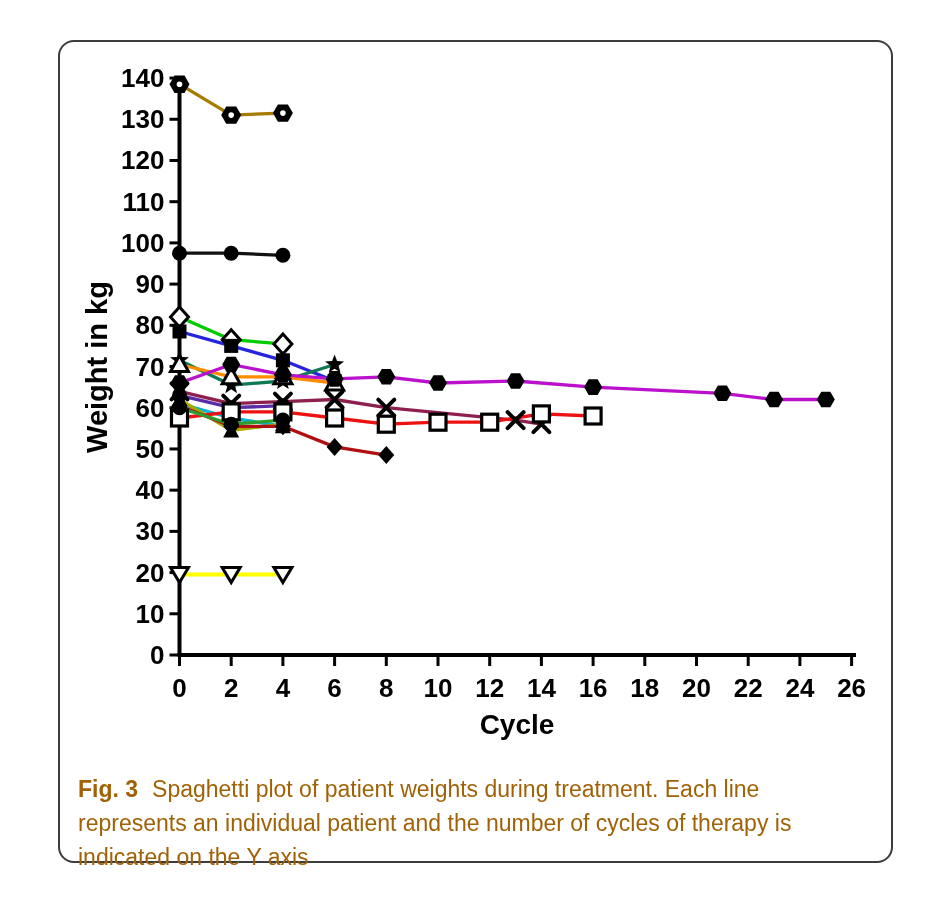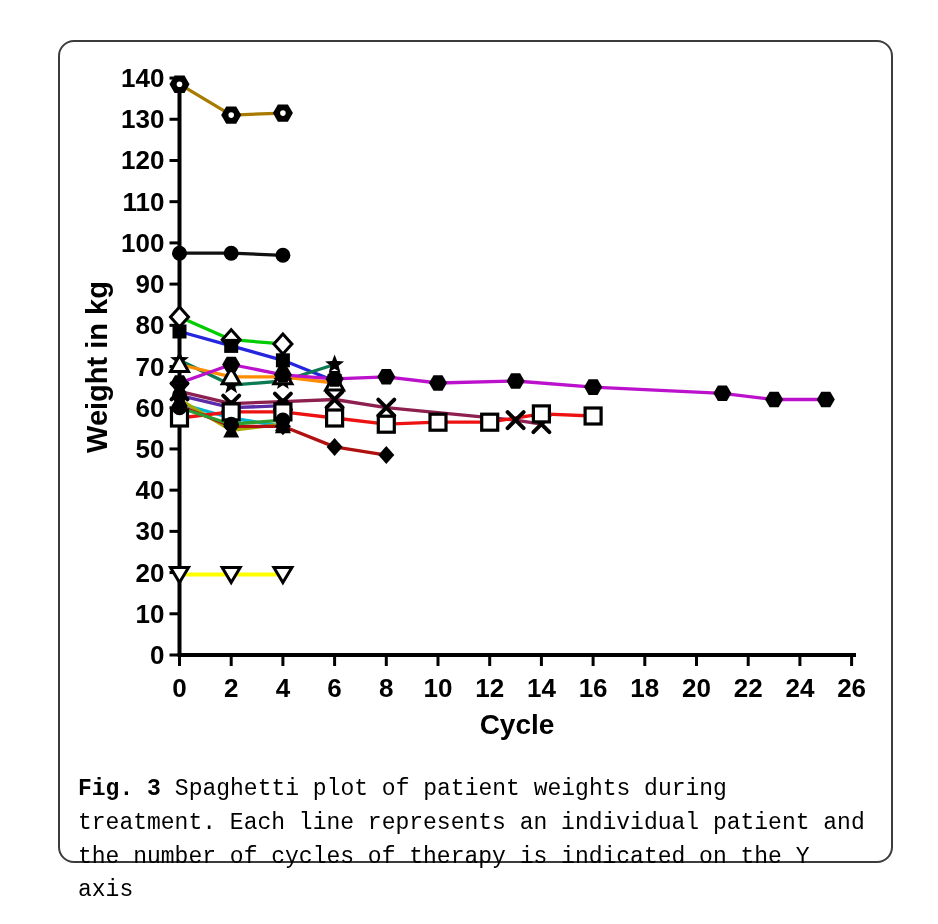--- a/index.html
+++ b/index.html
@@ -4,21 +4,21 @@
 <style>
   html,body{margin:0;padding:0;background:#ffffff;}
   body{width:938px;height:924px;position:relative;font-family:"Liberation Sans",sans-serif;}
   .figure-card{
     position:absolute;left:58px;top:40px;width:835px;height:823px;
     background:#ffffff;border:2px solid #3c3c3c;border-radius:16px;box-sizing:border-box;
   }
   .chart-svg{position:absolute;left:0;top:0;}
   .caption{
     position:absolute;left:18px;right:26px;top:731px;
-    font-size:23px;line-height:1.47;color:#000000;letter-spacing:0px;font-family:Liberation Mono, monospace;
+    font-size:23px;line-height:1.47;color:#a16207;letter-spacing:0px;
   }
   .caption .fig-label{font-weight:bold;margin-right:14px;}
   text{font-family:"Liberation Sans",sans-serif;}
   .tick-label{font-weight:bold;fill:#000;}
 </style>
 </head>
 <body>
 
 <div class="figure-card">
 

